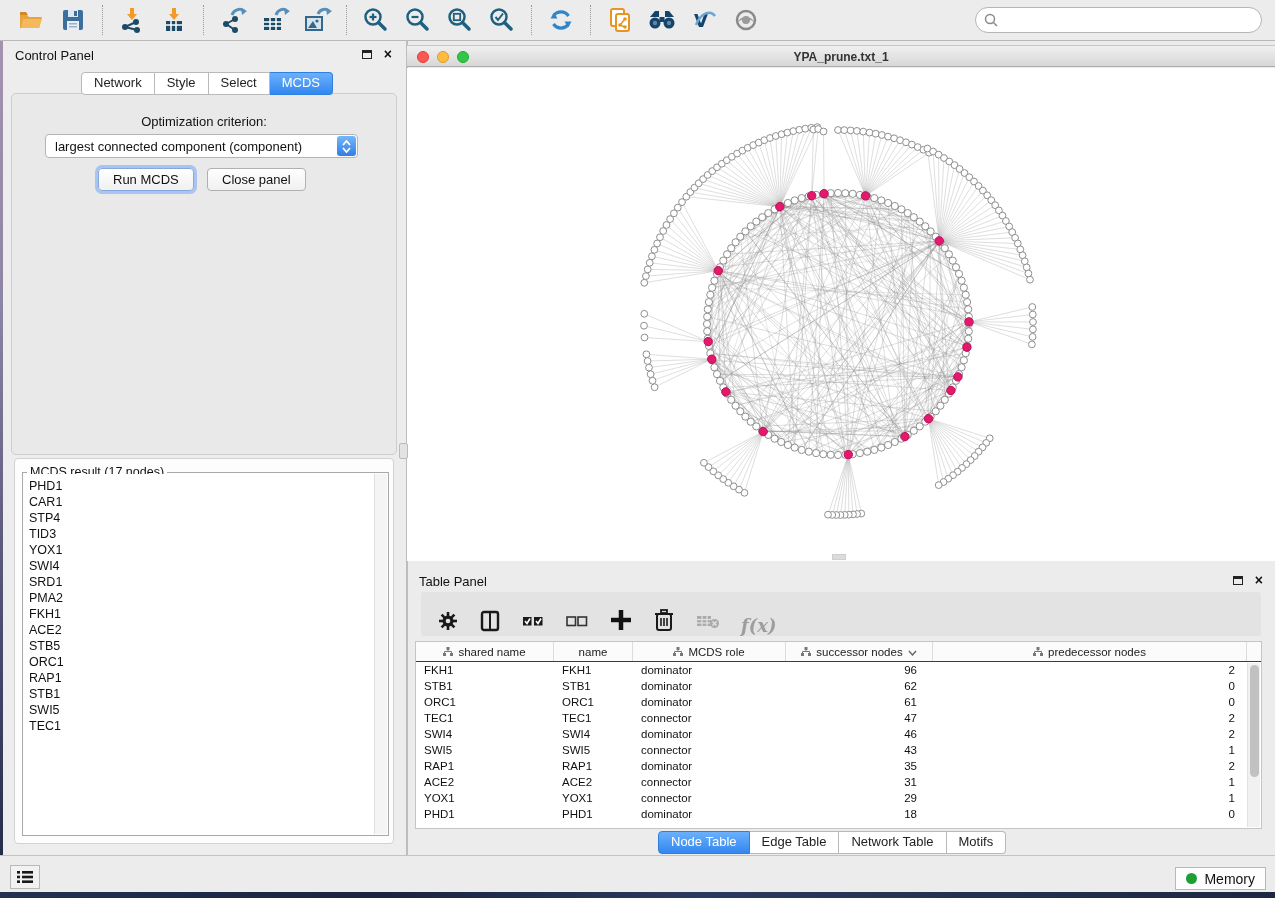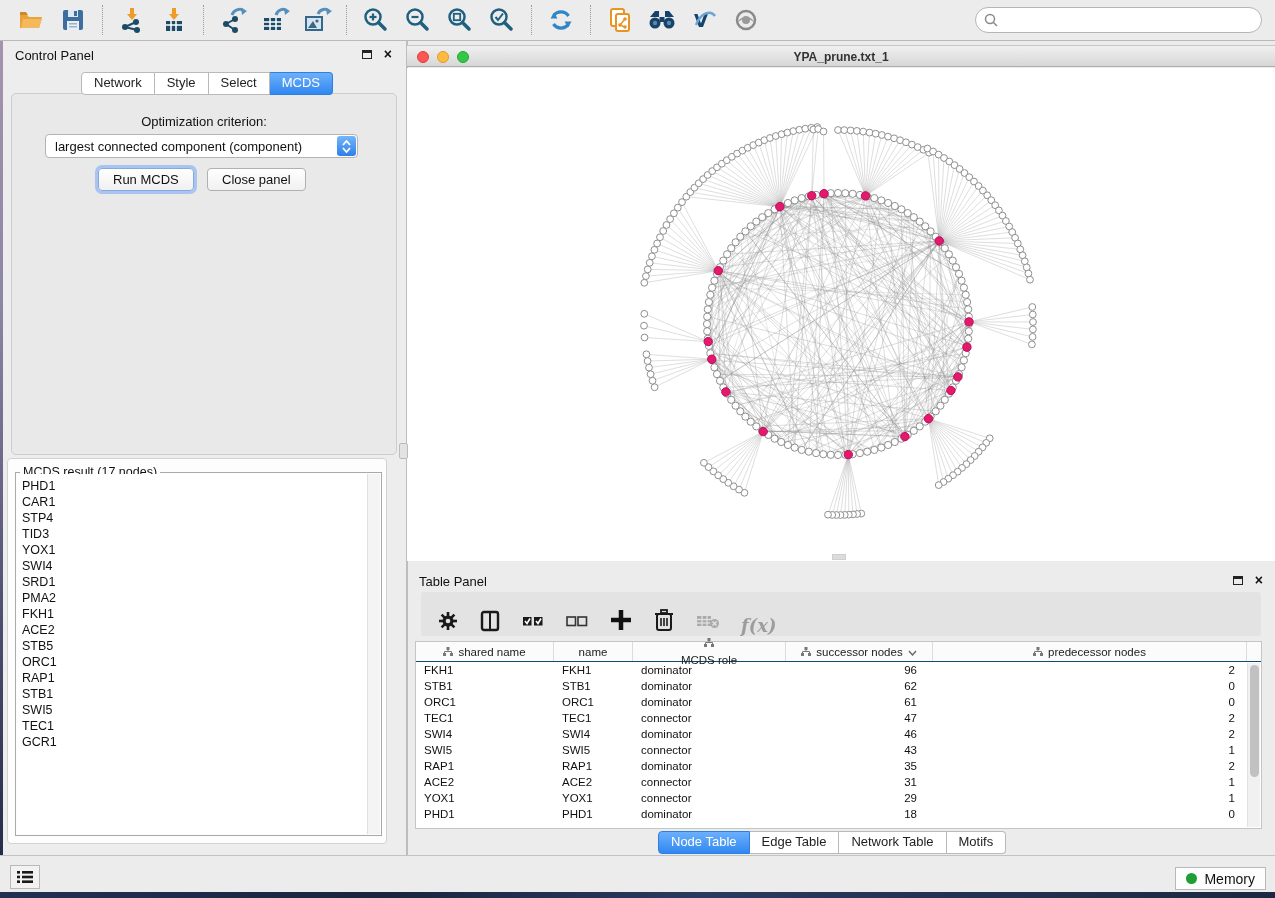--- a/index.html
+++ b/index.html
@@ -45,21 +45,21 @@
     border:1px solid #b4b4b4; border-radius:4px; font-size:13px; color:#111;
     display:flex; align-items:center; padding-left:9px; }
   #opt-stepper { position:absolute; right:1px; top:1px; width:19px; height:20px; border-radius:3px;
     background:linear-gradient(#74b6fc,#2e7fe8); display:flex; flex-direction:column;
     align-items:center; justify-content:center; gap:1px; }
   .btn { background:linear-gradient(#ffffff,#f0f0f0); border:1px solid #b0b0b0; border-radius:4px;
     font-size:13px; color:#111; padding:3px 14px 4px 14px; position:absolute; height:23px; line-height:15px;}
   #run-mcds { left:86px; top:74px; box-shadow:0 0 0 3px rgba(90,150,250,.45); border-color:#85a9dd; }
   #close-panel { left:195px; top:74px; }
 
-  #cp-bottom-card { position:absolute; left:4px; top:417px; width:380px; height:386px;
+  #cp-bottom-card { position:absolute; left:11px; top:417px; width:380px; height:386px;
     background:#fdfdfd; border:1px solid #d2d2d2; border-radius:4px; }
   #mcds-box { position:absolute; left:7px; top:13px; width:367px; height:364px;
     border:1px solid #a9a9a9; }
   #mcds-box-title { position:absolute; top:-8px; left:4px; background:#fdfdfd; padding:0 3px;
     font-size:12.5px; color:#111; }
   #mcds-list { position:absolute; inset:1px; background:#fff; padding:4px 0 0 5px;
     font-size:12.5px; color:#111; line-height:16px; overflow:hidden; }
   #mcds-scroll { position:absolute; top:1px; right:1px; bottom:1px; width:13px;
     background:#f4f4f4; border-left:1px solid #e0e0e0; }
 
@@ -319,21 +319,20 @@
             <div>SRD1</div>
             <div>PMA2</div>
             <div>FKH1</div>
             <div>ACE2</div>
             <div>STB5</div>
             <div>ORC1</div>
             <div>RAP1</div>
             <div>STB1</div>
             <div>SWI5</div>
             <div>TEC1</div>
-            <div>GCR1</div>
           </div>
         <div id="mcds-scroll"></div>
       </div>
     </div>
   </div>
 
   <div id="v-splitter"></div>
   <div id="v-grip"></div>
 
   <div id="right">
@@ -1116,21 +1115,21 @@
                 <rect x="3.5" y="0" width="3" height="3" fill="#777"></rect>
                 <rect x="0" y="6" width="3" height="3" fill="#777"></rect>
                 <rect x="7" y="6" width="3" height="3" fill="#777"></rect>
                 <path d="M5,3 V4.5 M1.5,6 V4.5 H8.5 V6" fill="none" stroke="#777" stroke-width="1"></path>
               </svg></span>
             <span>shared name</span>
           </div>
           <div class="hcell" style="width: 79px;">
             <span>name</span>
           </div>
-          <div class="hcell" style="width: 153px; flex-direction: column;">
+          <div class="hcell" style="width: 153px;">
             <span><svg width="10" height="9">
                 <rect x="3.5" y="0" width="3" height="3" fill="#777"></rect>
                 <rect x="0" y="6" width="3" height="3" fill="#777"></rect>
                 <rect x="7" y="6" width="3" height="3" fill="#777"></rect>
                 <path d="M5,3 V4.5 M1.5,6 V4.5 H8.5 V6" fill="none" stroke="#777" stroke-width="1"></path>
               </svg></span>
             <span>MCDS role</span>
           </div>
           <div class="hcell" style="width: 147px;">
             <span><svg width="10" height="9">

